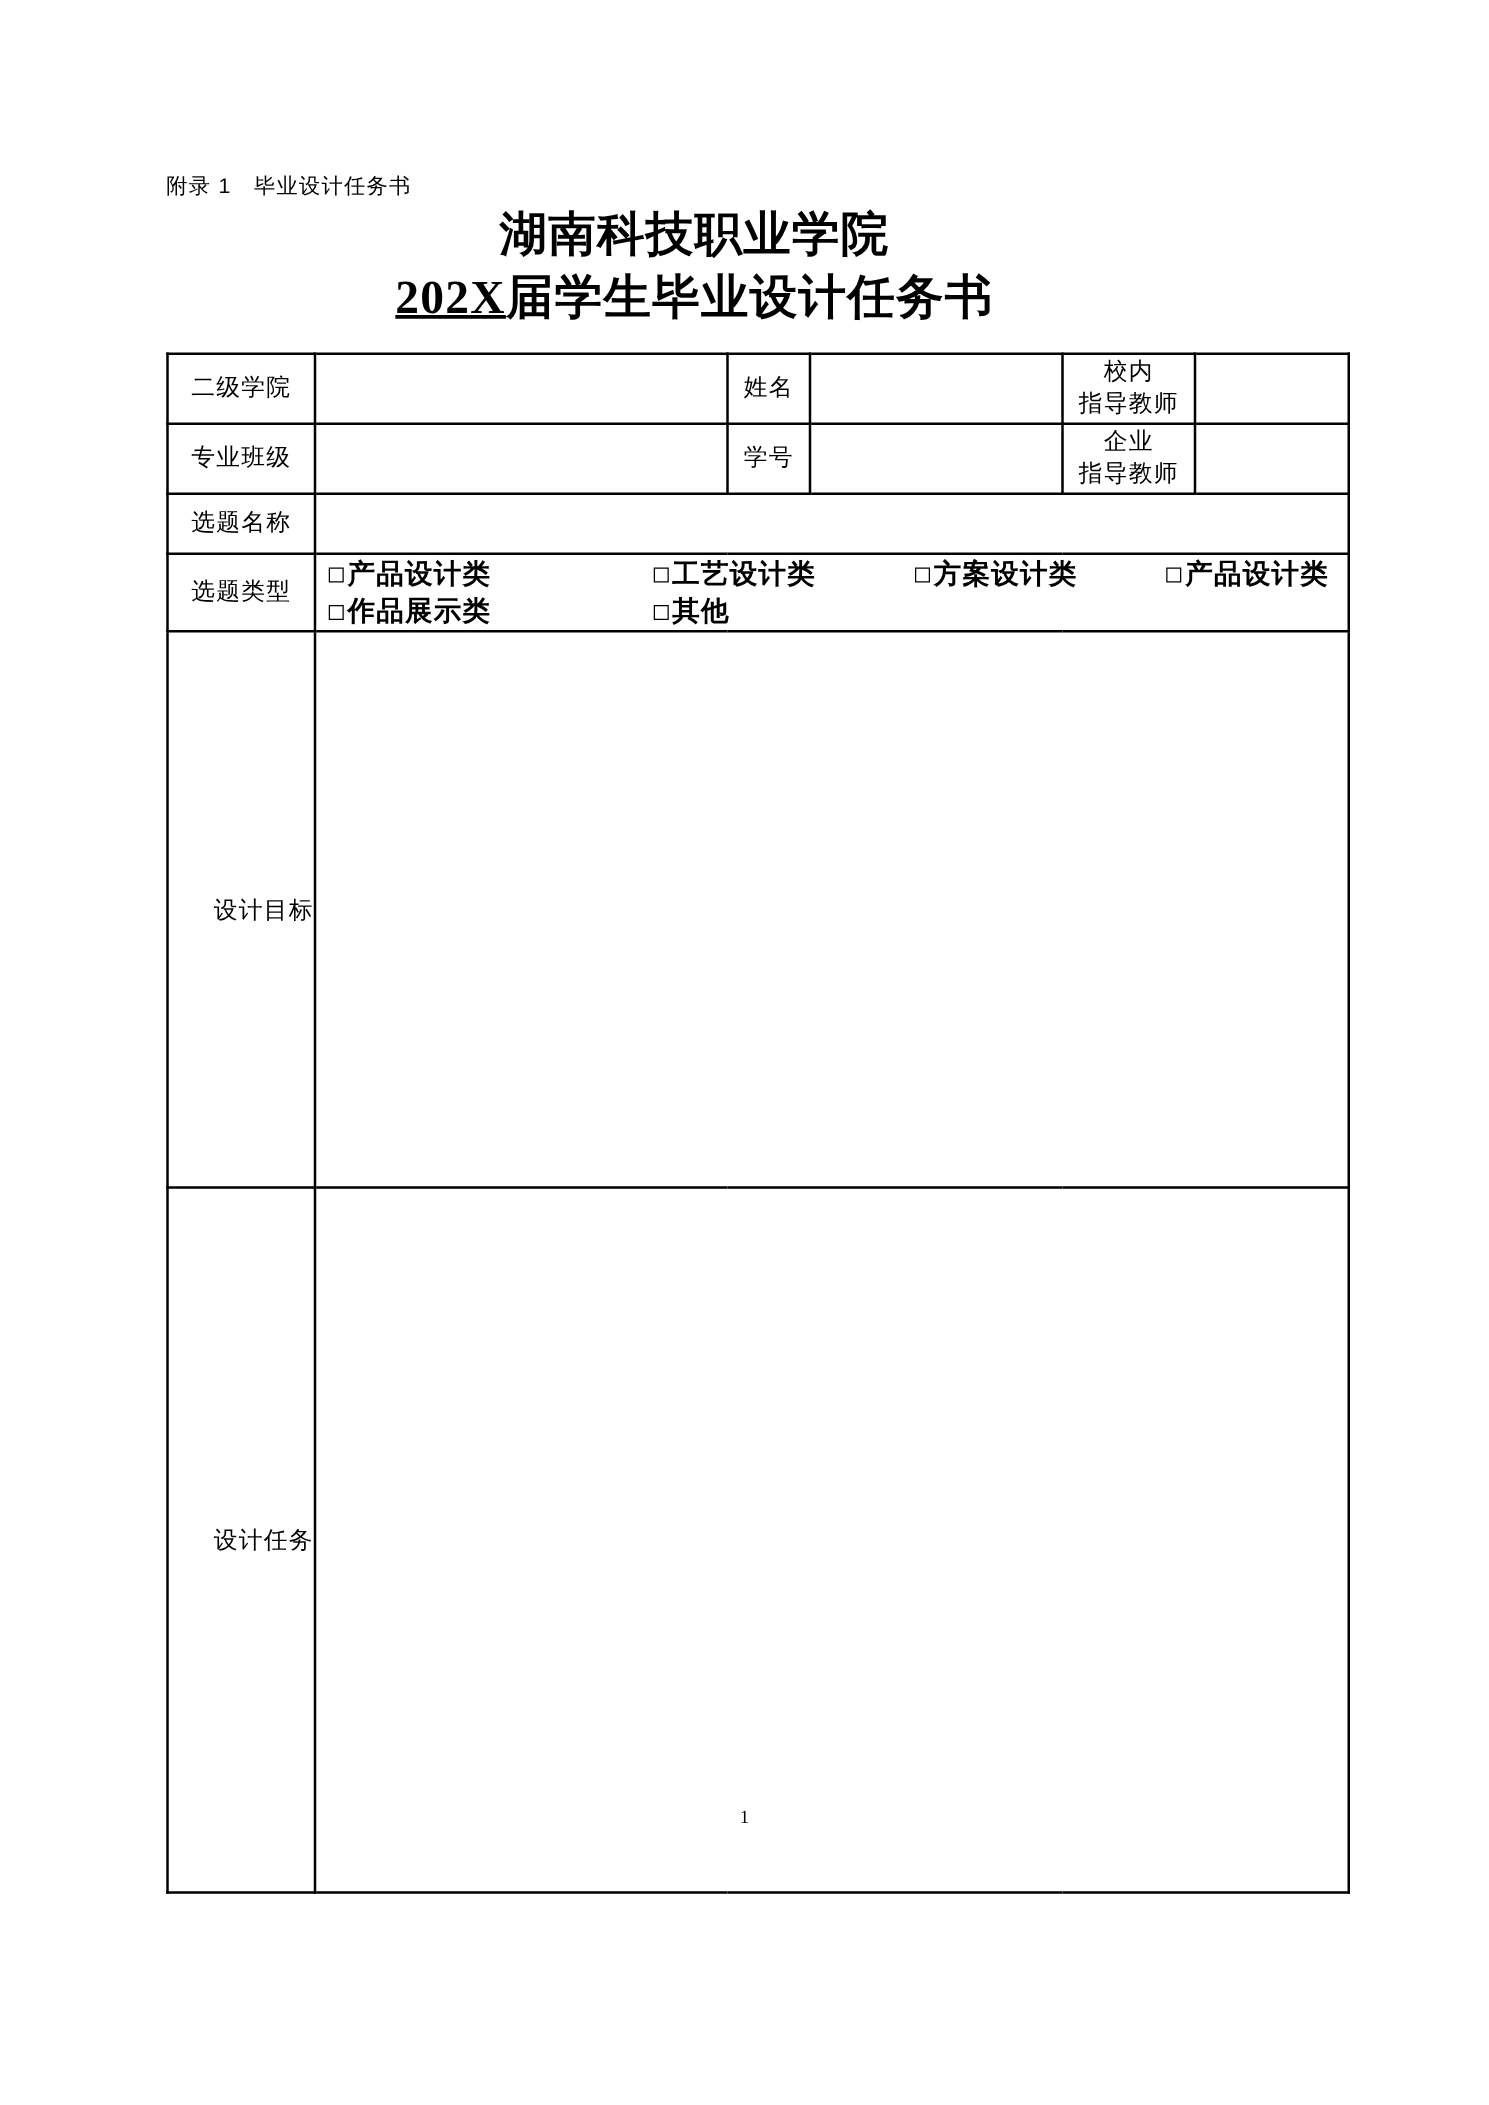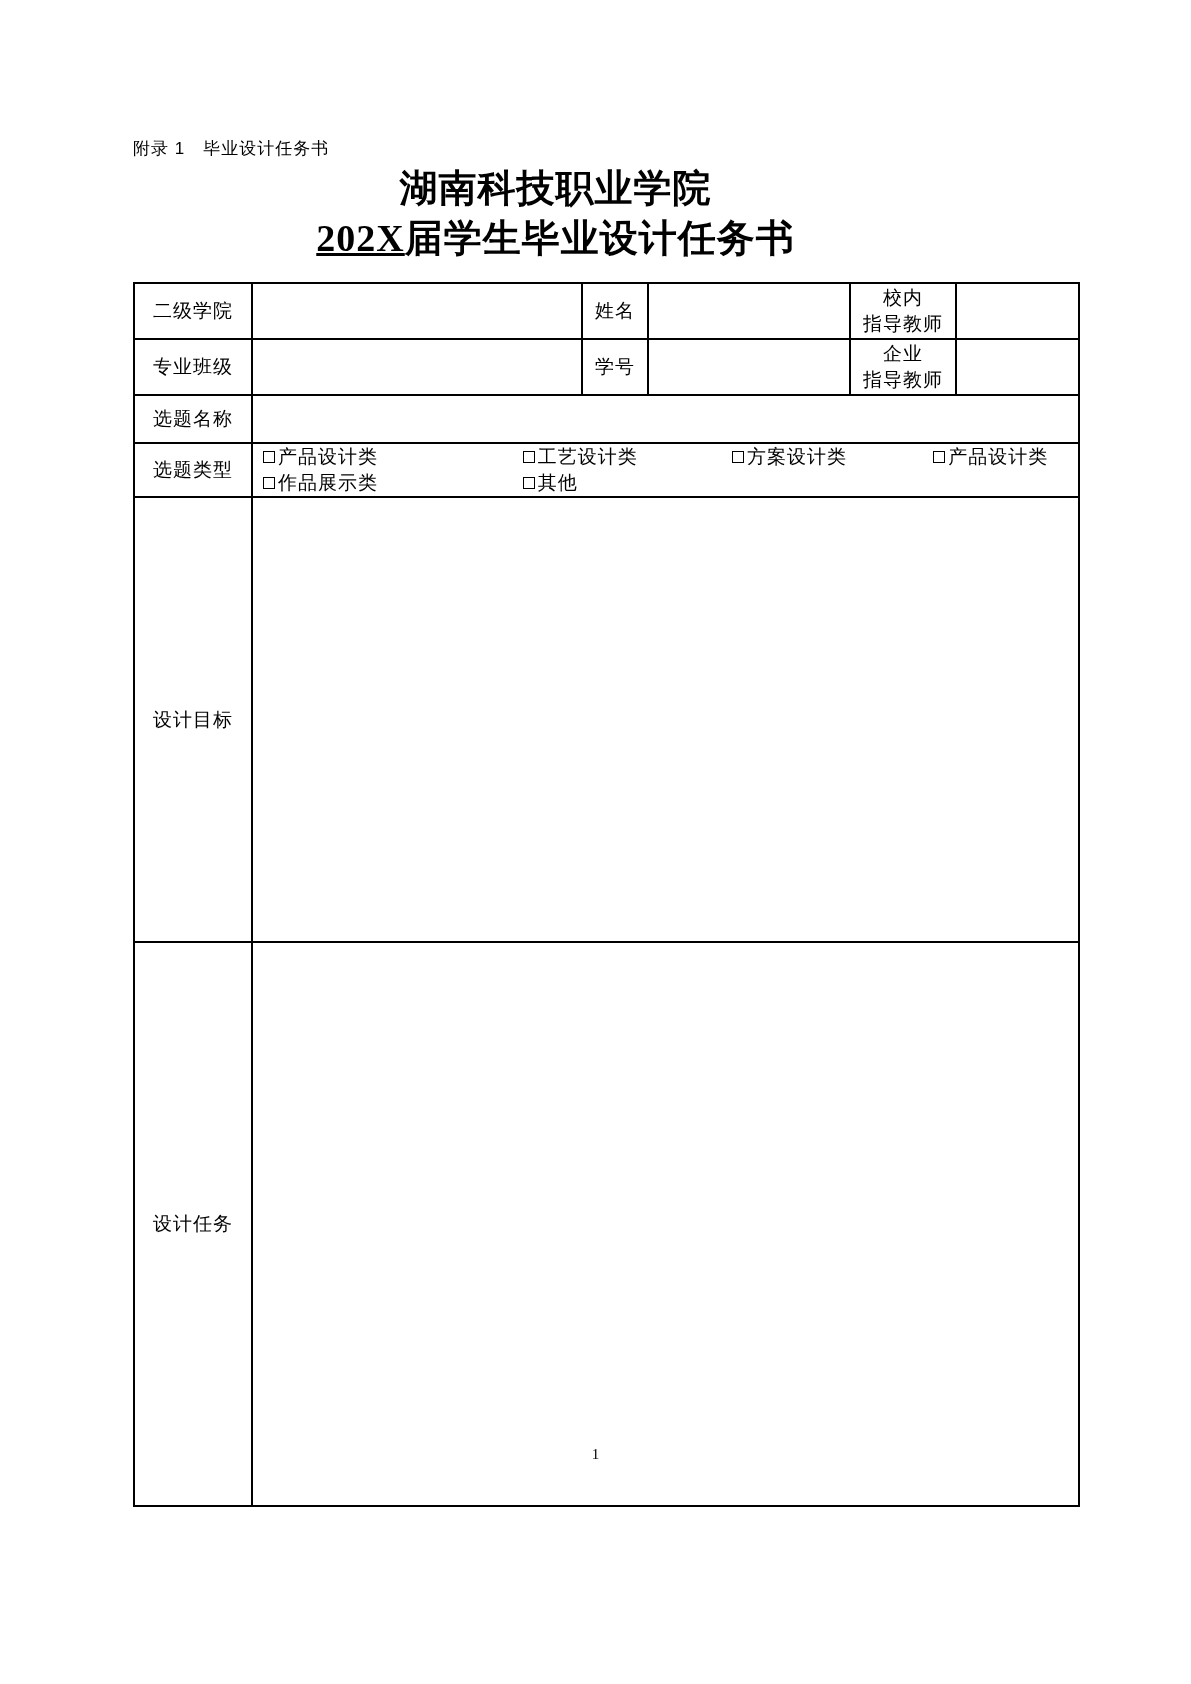--- a/index.html
+++ b/index.html
@@ -84,41 +84,42 @@
   }
   .row-h1 { height: 56px; }
   .row-h2 { height: 48px; }
   .type-cell {
     padding: 6px 0 8px 0;
     vertical-align: middle;
   }
   .type-line {
     display: flex;
     width: 100%;
-    font-size: 19px;
+    font-size: 22px;
+    font-weight: bold;
   }
   .type-line .opt {
     white-space: nowrap;
     display: inline-block;
   }
   .type-line .opt:nth-child(1) { width: 31%; padding-left: 10px; box-sizing: border-box; }
   .type-line .opt:nth-child(2) { width: 26%; margin-left: 20px; }
   .type-line .opt:nth-child(3) { width: 25%; }
   .type-line .opt:nth-child(4) { width: 18%; }
   .checkbox {
     display: inline-block;
     width: 12px;
     height: 12px;
     border: 1.5px solid #000;
     margin-right: 3px;
     vertical-align: 0px;
     box-sizing: border-box;
   }
   .tall-label {
-    text-align: center;
+    text-align: right;
     padding-left: 12px;
     vertical-align: middle;
     margin-left: 29px;
   }
   .big-cell-1 { height: 445px; }
   .big-cell-2 { height: 564px; }
   .page-number {
     position: absolute;
     left: 0;
     top: 1446px;

